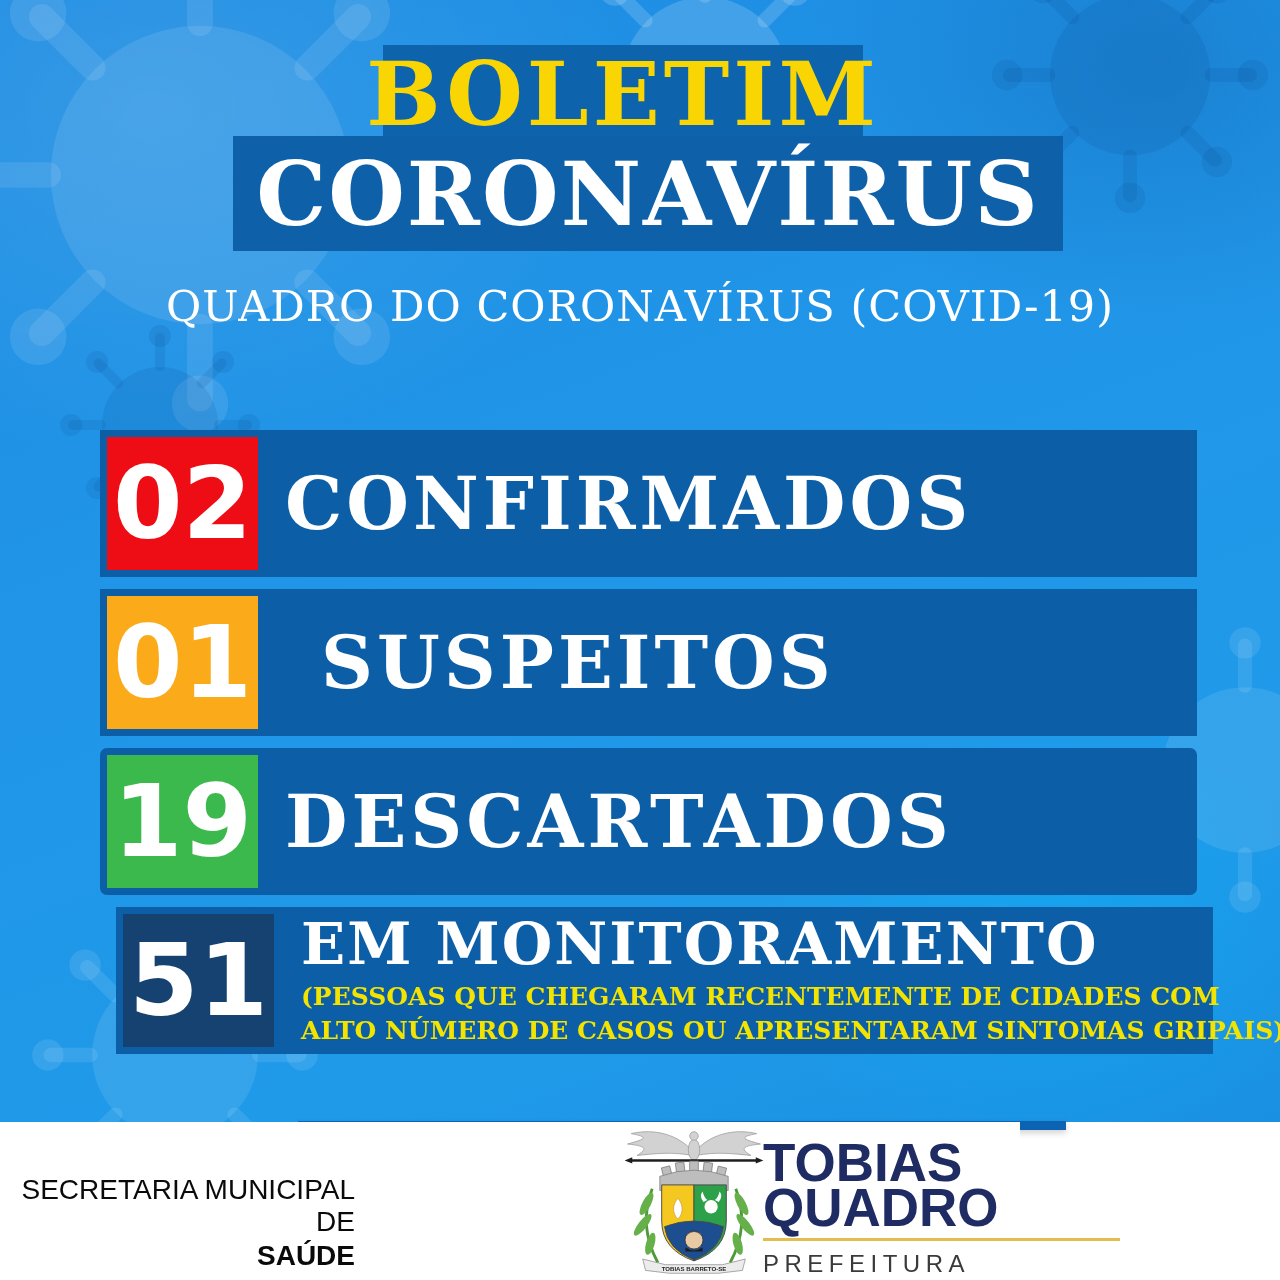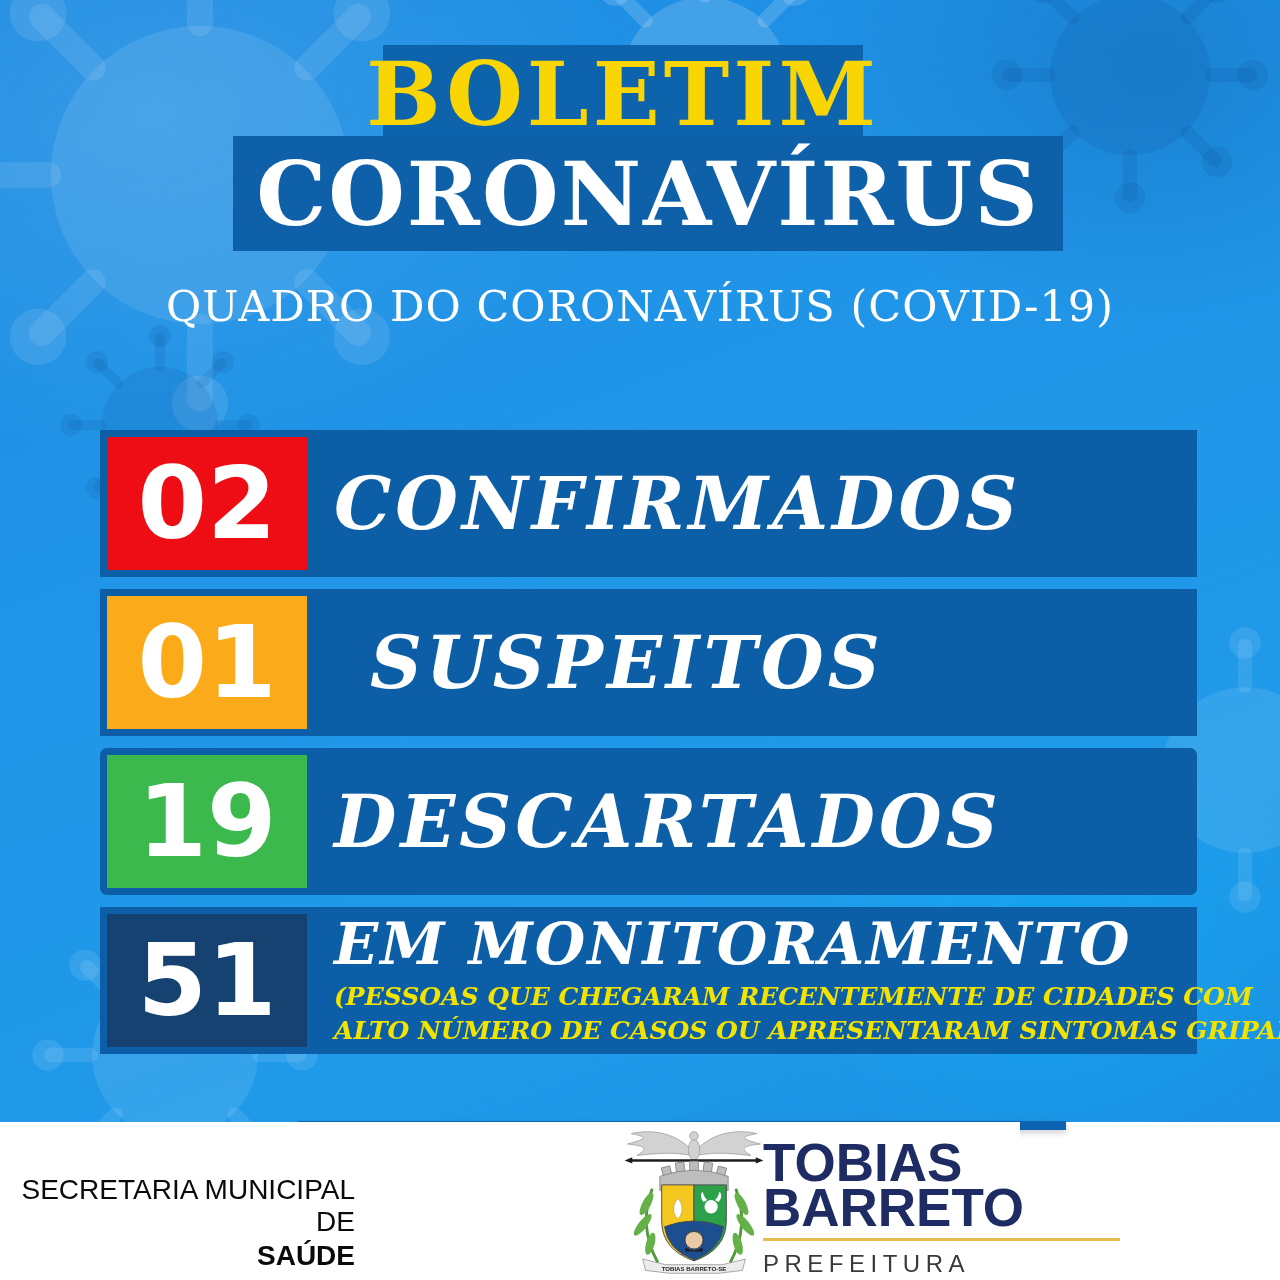--- a/index.html
+++ b/index.html
@@ -29,25 +29,25 @@
   .title-box-2 span{font-size:88px;font-weight:bold;letter-spacing:2px;color:#ffffff;line-height:1;}
 
   .subtitle{position:absolute;left:0;top:281px;width:1280px;text-align:center;
     font-size:43px;color:#ffffff;letter-spacing:1px;}
   .date-line{position:absolute;left:0;top:332px;width:1280px;text-align:center;
     font-size:58px;font-weight:bold;color:#ffffff;letter-spacing:1px;}
 
   
   .stat-row{position:absolute;left:100px;width:1097px;height:147px;background:#0c5ea6;
     display:flex;align-items:stretch;}
-  .row-0{top:430px;} .row-1{top:589px;gap:36px;} .row-2{top:748px;border-radius:7px;} .row-3{top:907px;}
-  .stat-square{flex:none;width:200px;margin:7px 0 7px 7px;
+  .row-0{top:430px;} .row-1{top:589px;gap:36px;} .row-2{top:748px;border-radius:7px;} .row-3{top:907px;margin-left:16px;}
+  .stat-square{flex:none;width:151px;margin:7px 0 7px 7px;
     display:flex;align-items:center;justify-content:center;}
   .stat-value{font-family:"DejaVu Sans",sans-serif;font-weight:bold;font-size:100px;color:#ffffff;line-height:1;}
-  .stat-body{flex:1;display:flex;flex-direction:column;justify-content:center;padding-left:27px;font-style:italic;}
+  .stat-body{flex:1;display:flex;flex-direction:column;justify-content:center;padding-left:27px;}
   .stat-label{font-size:72px;font-weight:bold;color:#ffffff;letter-spacing:4px;line-height:1;white-space:nowrap;}
   .row-3 .stat-label{font-size:58px;letter-spacing:2px;}
   .stat-note{font-size:25px;font-weight:bold;color:#f2e400;line-height:1.28;letter-spacing:0;margin-top:8px;white-space:nowrap;}
 
   
   .divider-strip{position:absolute;left:298px;top:1121px;width:768px;height:9px;background:#0c63b2;
     box-shadow:0 3px 6px rgba(0,0,0,.18);}
   .footer{position:absolute;left:0;top:1122px;width:1020px;height:158px;background:#ffffff;
     font-family:"Liberation Sans",sans-serif;}
   .secretary{position:absolute;right:665px;top:52px;text-align:right;color:#0a0a0a;}
@@ -210,19 +210,19 @@
       </g>
 
       <g>
         <path d="M26,140 L50,146 L110,146 L134,140 L131,152 L106,155 L54,155 L29,152 Z" fill="#ececec" stroke="#8f8f8f" stroke-width="0.8"></path>
         <text x="80" y="152.5" font-size="6.4" text-anchor="middle" fill="#222222" font-family="Liberation Sans, sans-serif" font-weight="bold">TOBIAS BARRETO-SE</text>
       </g>
     </svg>
 
     <div class="city-brand">
       <div class="city-line">TOBIAS</div>
-      <div class="city-line">BARRETO</div>
+      <div class="city-line">QUADRO</div>
       <div class="gold-rule"></div>
       <div class="org-line">PREFEITURA  MUNICIPAL</div>
     </div>
   </div>
 
 </div>
 
 </body></html>

